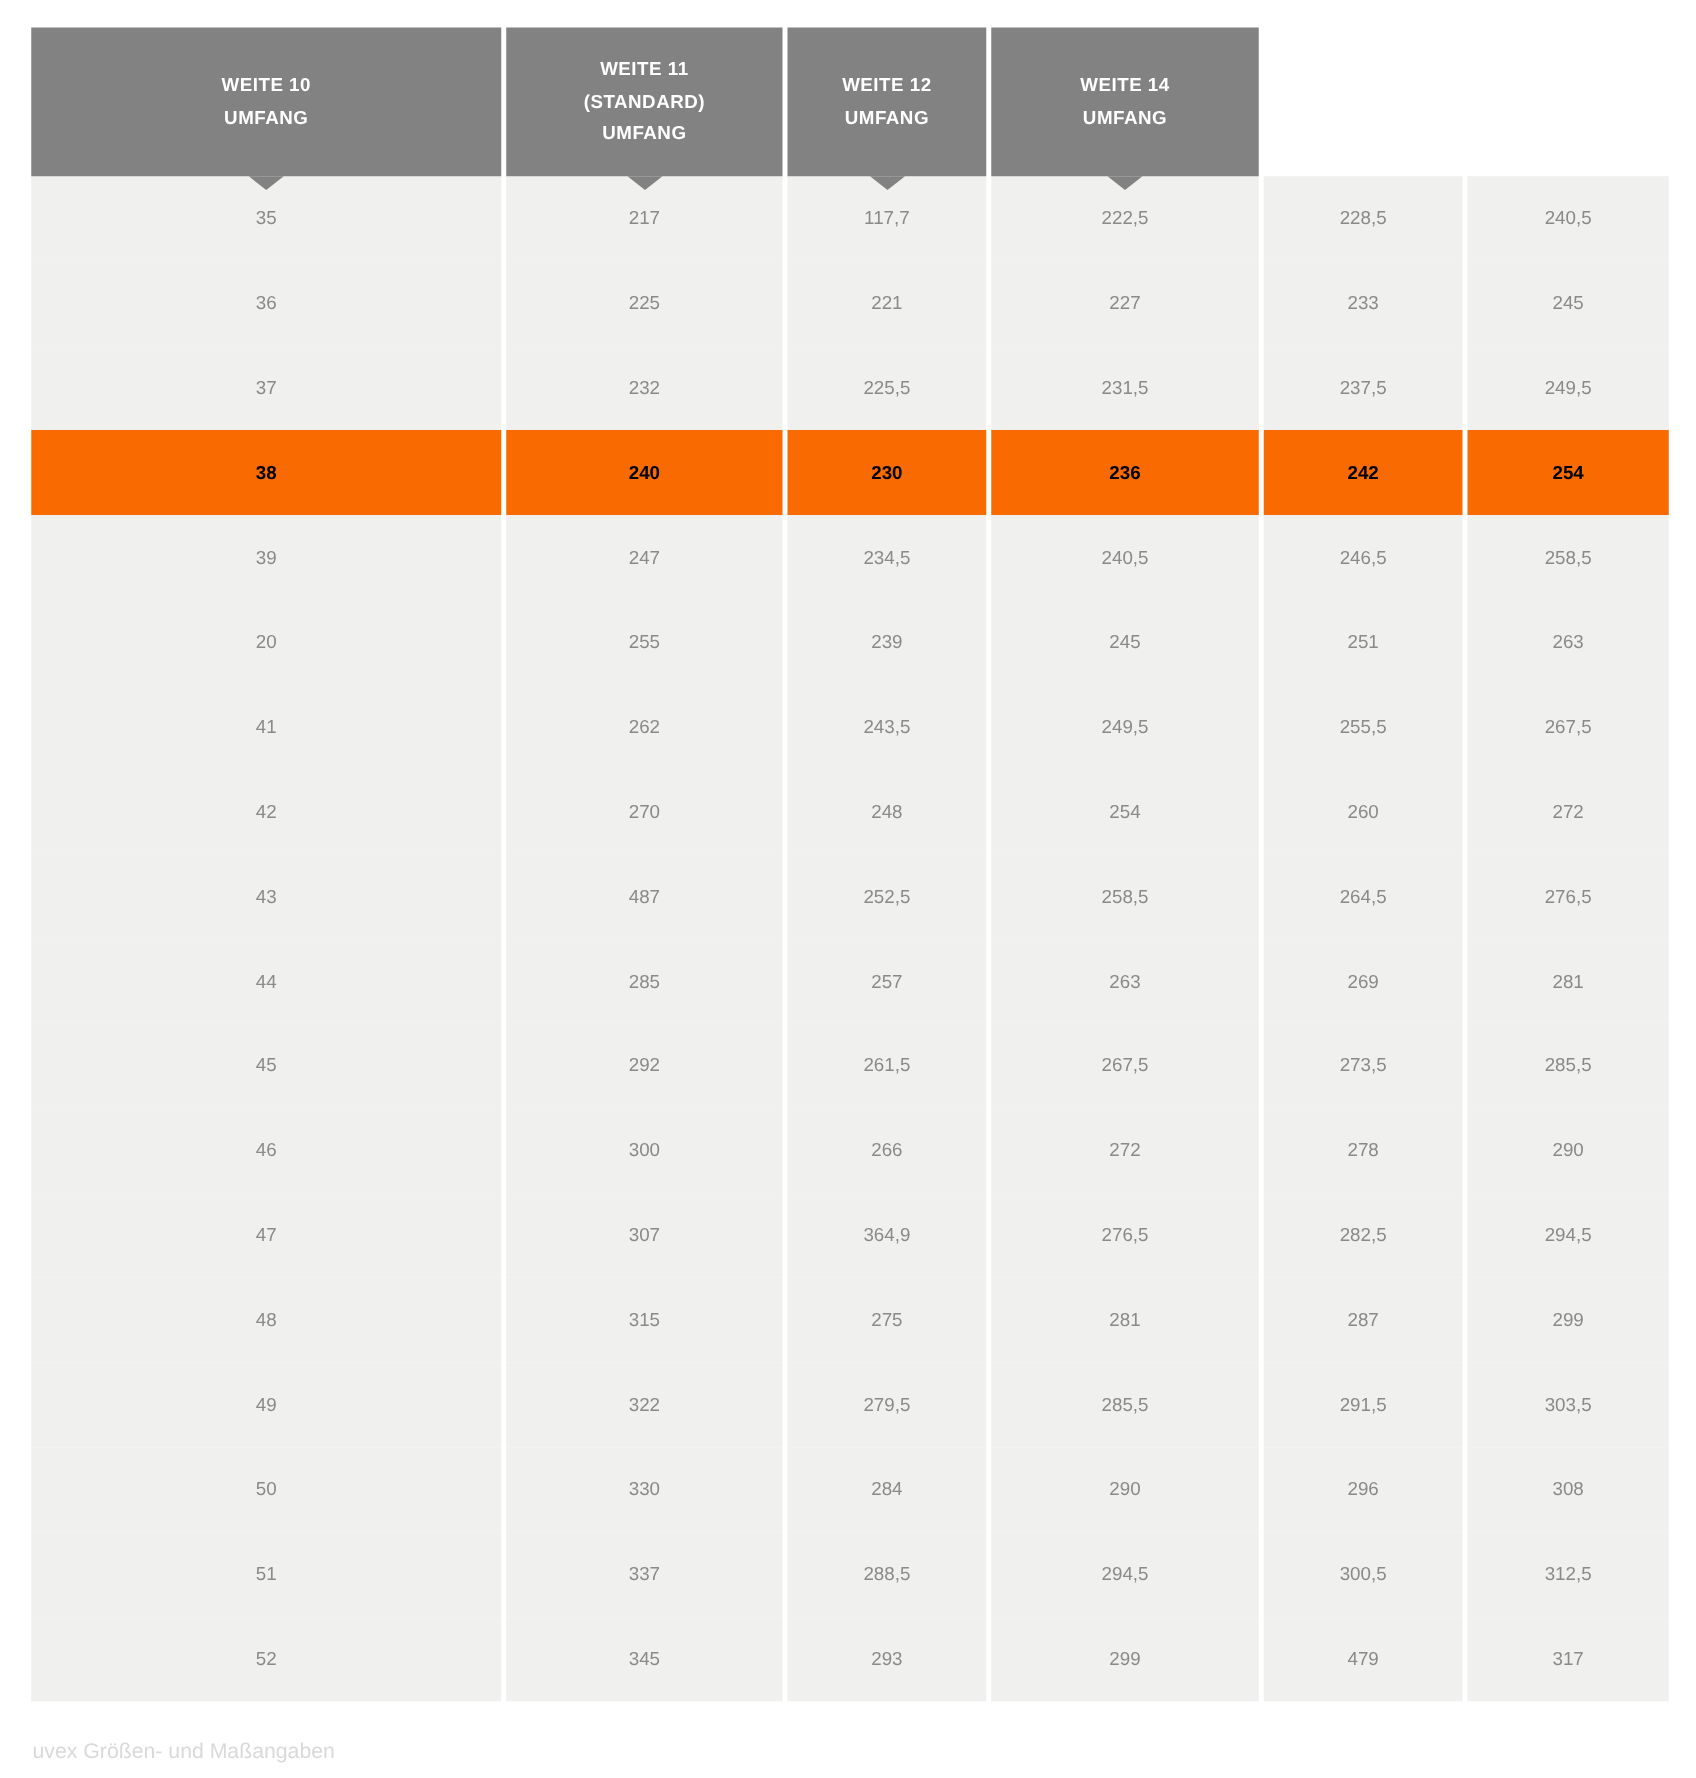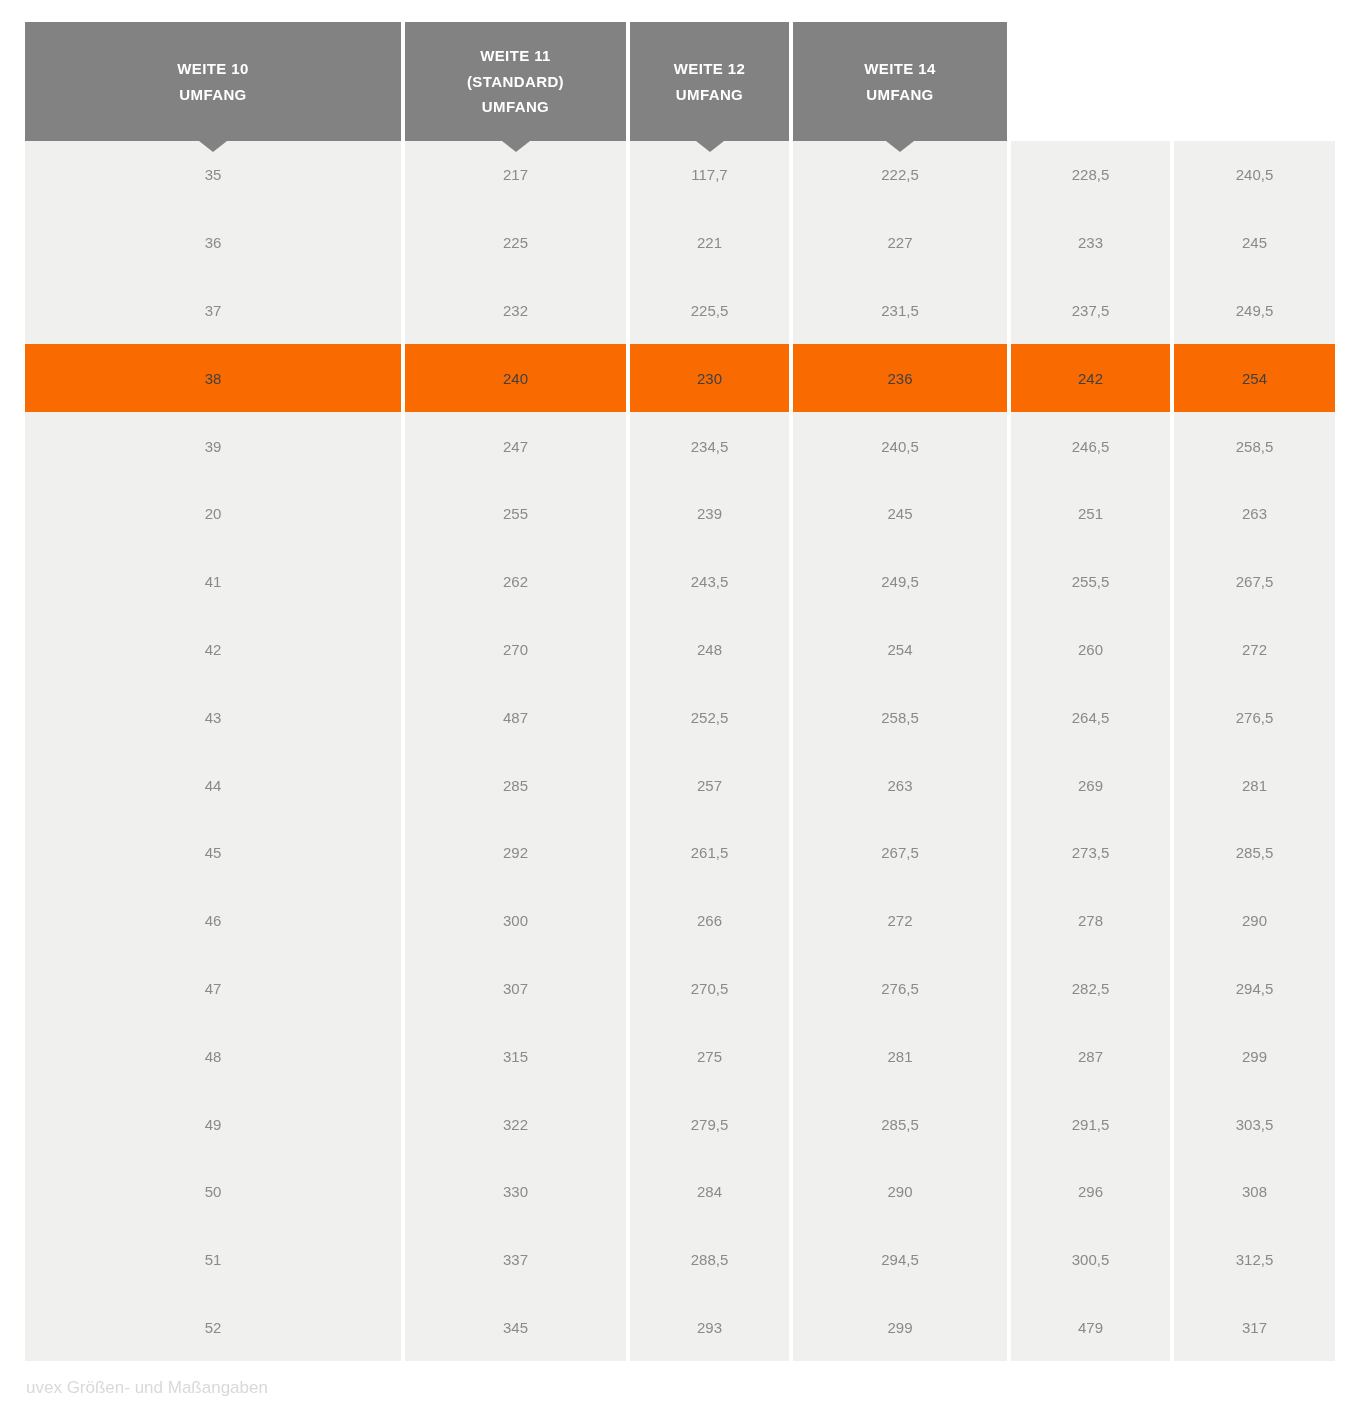--- a/index.html
+++ b/index.html
@@ -58,24 +58,25 @@
   .td {
     background: var(--row-bg);
     color: var(--cell-text);
     font-size: 15px;
     display: flex;
     align-items: center;
     justify-content: center;
   }
   .row-highlight .td {
     background: var(--highlight-bg);
-    color: #404040;
+    color: #000000;
+    font-weight: bold;
   }
   .caption {
-    margin: 17px 0 0 1px;
+    margin: 30px 0 0 1px;
     color: var(--caption-text);
     font-size: 17px;
   }
 </style>
 </head>
 <body>
 
 <div class="wrap">
   <div class="table">
     <div class="thead">
@@ -107,21 +108,21 @@
         <div class="row"><div class="td">37</div><div class="td">232</div><div class="td">225,5</div><div class="td">231,5</div><div class="td">237,5</div><div class="td">249,5</div></div>
         <div class="row row-highlight"><div class="td">38</div><div class="td">240</div><div class="td">230</div><div class="td">236</div><div class="td">242</div><div class="td">254</div></div>
         <div class="row"><div class="td">39</div><div class="td">247</div><div class="td">234,5</div><div class="td">240,5</div><div class="td">246,5</div><div class="td">258,5</div></div>
         <div class="row"><div class="td">20</div><div class="td">255</div><div class="td">239</div><div class="td">245</div><div class="td">251</div><div class="td">263</div></div>
         <div class="row"><div class="td">41</div><div class="td">262</div><div class="td">243,5</div><div class="td">249,5</div><div class="td">255,5</div><div class="td">267,5</div></div>
         <div class="row"><div class="td">42</div><div class="td">270</div><div class="td">248</div><div class="td">254</div><div class="td">260</div><div class="td">272</div></div>
         <div class="row"><div class="td">43</div><div class="td">487</div><div class="td">252,5</div><div class="td">258,5</div><div class="td">264,5</div><div class="td">276,5</div></div>
         <div class="row"><div class="td">44</div><div class="td">285</div><div class="td">257</div><div class="td">263</div><div class="td">269</div><div class="td">281</div></div>
         <div class="row"><div class="td">45</div><div class="td">292</div><div class="td">261,5</div><div class="td">267,5</div><div class="td">273,5</div><div class="td">285,5</div></div>
         <div class="row"><div class="td">46</div><div class="td">300</div><div class="td">266</div><div class="td">272</div><div class="td">278</div><div class="td">290</div></div>
-        <div class="row"><div class="td">47</div><div class="td">307</div><div class="td">270,5</div><div class="td">276,5</div><div class="td">282,5</div><div class="td">294,5</div></div>
+        <div class="row"><div class="td">47</div><div class="td">307</div><div class="td">364,9</div><div class="td">276,5</div><div class="td">282,5</div><div class="td">294,5</div></div>
         <div class="row"><div class="td">48</div><div class="td">315</div><div class="td">275</div><div class="td">281</div><div class="td">287</div><div class="td">299</div></div>
         <div class="row"><div class="td">49</div><div class="td">322</div><div class="td">279,5</div><div class="td">285,5</div><div class="td">291,5</div><div class="td">303,5</div></div>
         <div class="row"><div class="td">50</div><div class="td">330</div><div class="td">284</div><div class="td">290</div><div class="td">296</div><div class="td">308</div></div>
         <div class="row"><div class="td">51</div><div class="td">337</div><div class="td">288,5</div><div class="td">294,5</div><div class="td">300,5</div><div class="td">312,5</div></div>
         <div class="row"><div class="td">52</div><div class="td">345</div><div class="td">293</div><div class="td">299</div><div class="td">479</div><div class="td">317</div></div>
       </div>
   </div>
   <div class="caption">uvex Größen- und Maßangaben</div>
 </div>
 

